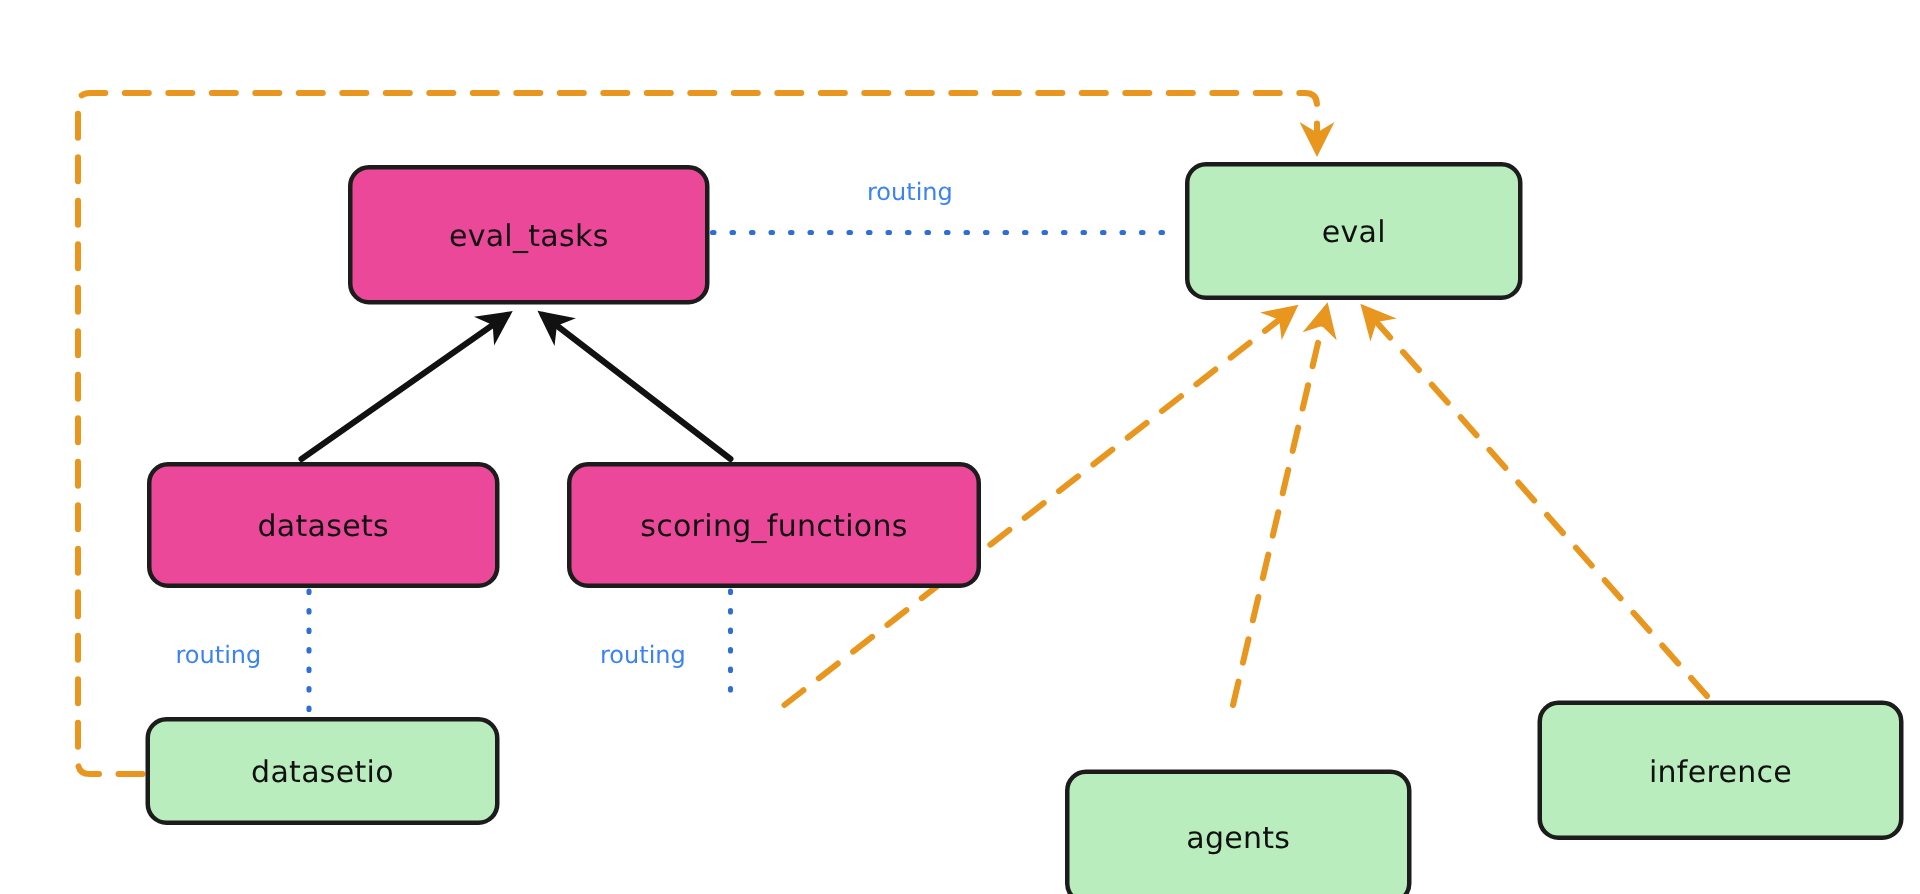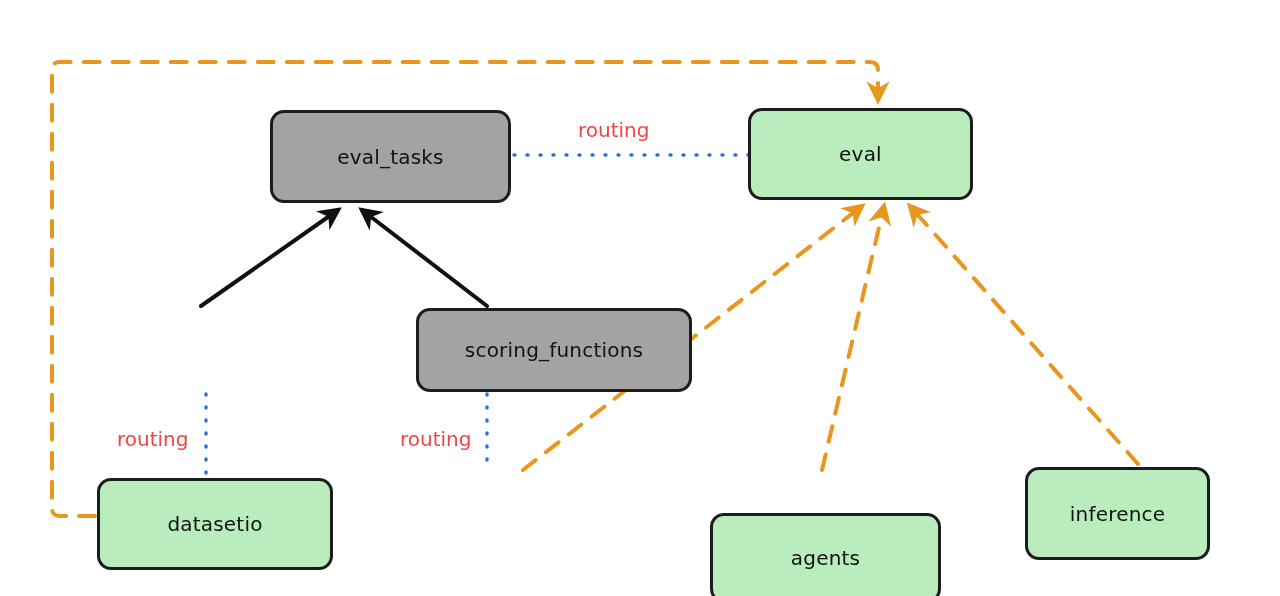--- a/index.html
+++ b/index.html
@@ -36,35 +36,34 @@
     align-items: center;
     justify-content: center;
     font-family: "DejaVu Sans", sans-serif;
     font-size: 20px;
     color: #111111;
     letter-spacing: 0.2px;
     text-align: center;
     z-index: 3;
   }
   .node.api {
-    background: #a3a3a3;
-    margin-left: 38px;
+    background: #ec4899;
   }
   .node.provider {
     background: #b9edbd;
   }
   .node-label {
     pointer-events: none;
     user-select: none;
   }
   .edge-label {
     position: absolute;
     font-family: "DejaVu Sans", sans-serif;
-    font-size: 20px;
-    color: #ef4444;
+    font-size: 16px;
+    color: #3b82f6;
     white-space: nowrap;
     z-index: 4;
     user-select: none;
   }
 </style>
 </head>
 <body>
 
 <div id="canvas">
 
@@ -94,39 +93,42 @@
 
     <path d="M 822 470 L 884 206" fill="none" stroke="#e8961e" stroke-width="4" stroke-linecap="round" stroke-dasharray="16 13" marker-end="url(#arrow-orange)"></path>
 
     <path d="M 1138 464 L 910 206" fill="none" stroke="#e8961e" stroke-width="4" stroke-linecap="round" stroke-dasharray="16 13" marker-end="url(#arrow-orange)"></path>
   </svg>
 
   <div class="node api" style="left:232px; top:110px; width:241px; height:93px;">
     <span class="node-label">eval_tasks</span>
   </div>
 
-  <div class="node provider" style="left:748px; top:108px; width:225px; height:92px;">
+  <div class="node provider" style="left:790px; top:108px; width:225px; height:92px;">
     <span class="node-label">eval</span>
   </div>
 
+  <div class="node api" style="left:98px; top:308px; width:235px; height:84px;">
+    <span class="node-label">datasets</span>
+  </div>
 
   <div class="node api" style="left:378px; top:308px; width:276px; height:84px;">
     <span class="node-label">scoring_functions</span>
   </div>
 
-  <div class="node provider" style="left:97px; top:478px; width:236px; height:92px;">
+  <div class="node provider" style="left:97px; top:478px; width:236px; height:72px;">
     <span class="node-label">datasetio</span>
   </div>
 
 
   <div class="node provider" style="left:710px; top:473px; width:231px; height:90px;margin-top:40px;">
     <span class="node-label">agents</span>
   </div>
 
-  <div class="node provider" style="left:1025px; top:467px; width:185px; height:93px;">
+  <div class="node provider" style="left:1025px; top:467px; width:244px; height:93px;">
     <span class="node-label">inference</span>
   </div>
 
   <div class="edge-label" style="left:578px; top:118px;">routing</div>
 
   <div class="edge-label" style="left:117px; top:427px;">routing</div>
 
   <div class="edge-label" style="left:400px; top:427px;">routing</div>
 
 </div>

